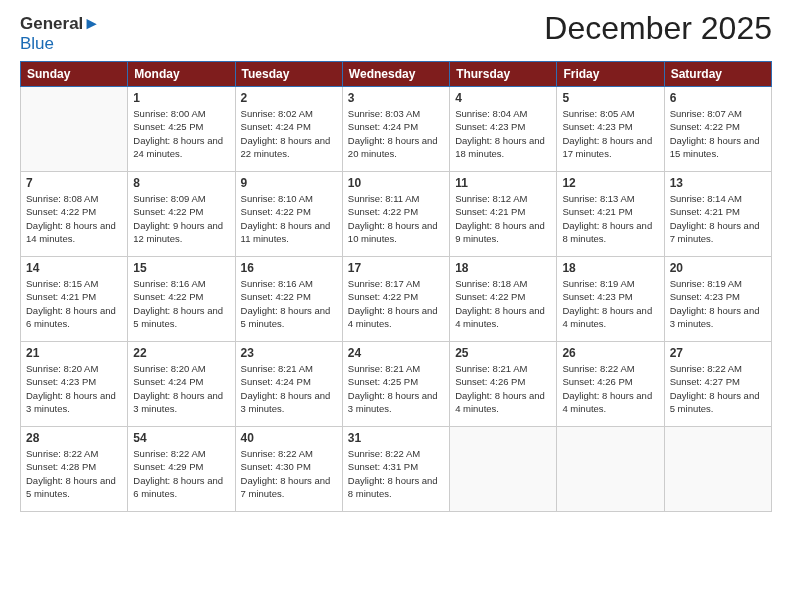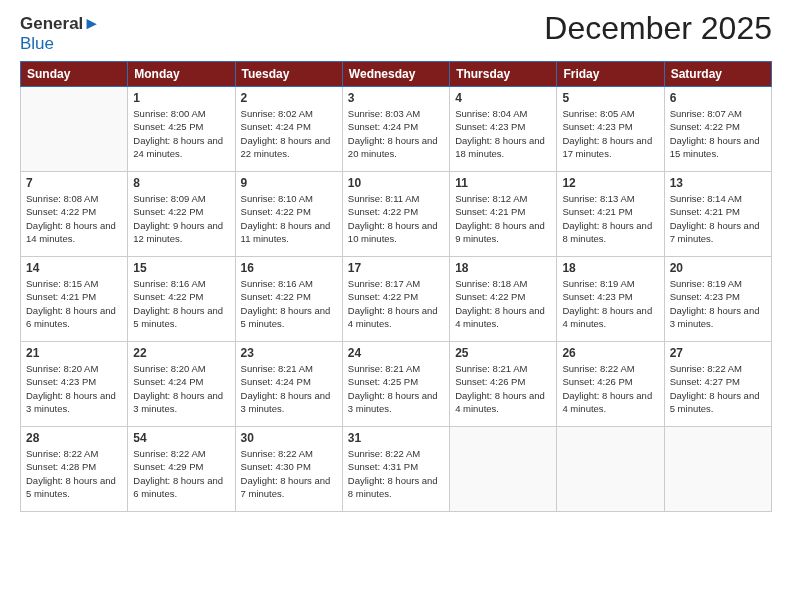--- a/index.html
+++ b/index.html
@@ -336,21 +336,21 @@
       </td>
           <td>
         <span class="day-number">54</span>
         <div class="cell-content">
           <span>Sunrise: 8:22 AM</span><br>
           <span>Sunset: 4:29 PM</span><br>
           <span>Daylight: 8 hours and 6 minutes.</span>
         </div>
       </td>
           <td>
-        <span class="day-number">30</span>
+        <span class="day-number">40</span>
         <div class="cell-content">
           <span>Sunrise: 8:22 AM</span><br>
           <span>Sunset: 4:30 PM</span><br>
           <span>Daylight: 8 hours and 7 minutes.</span>
         </div>
       </td>
           <td>
         <span class="day-number">31</span>
         <div class="cell-content">
           <span>Sunrise: 8:22 AM</span><br>

